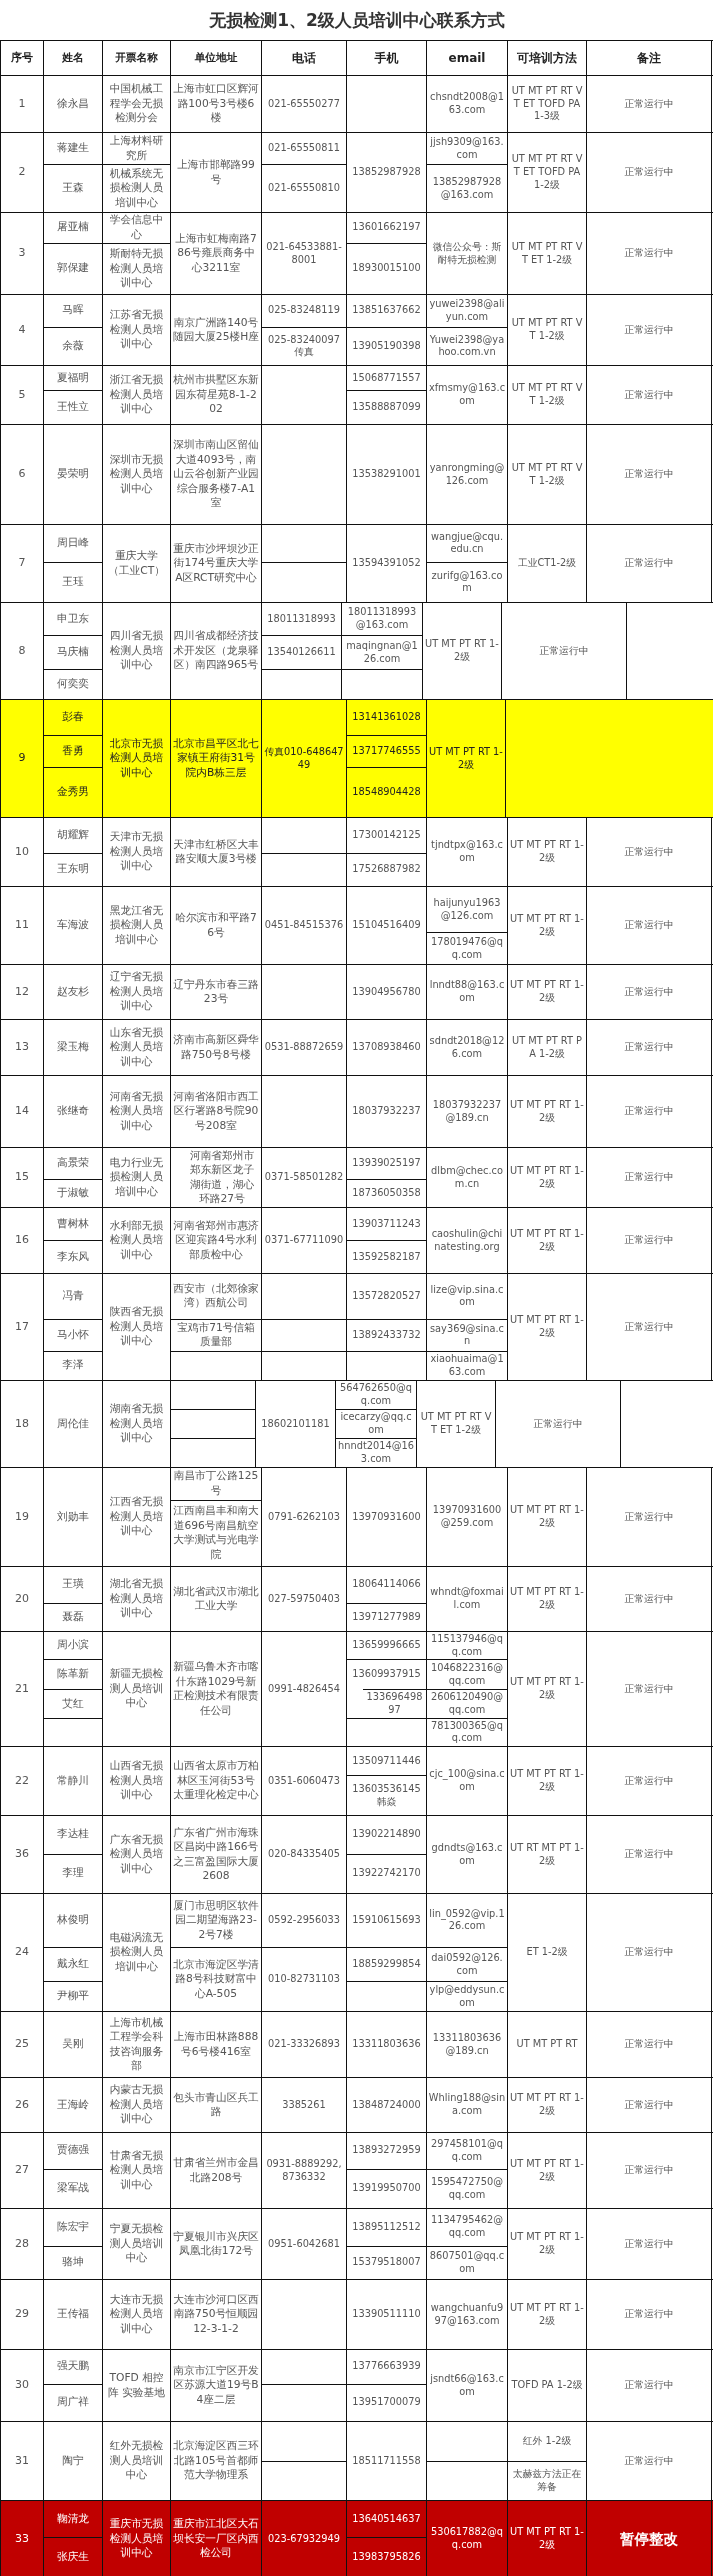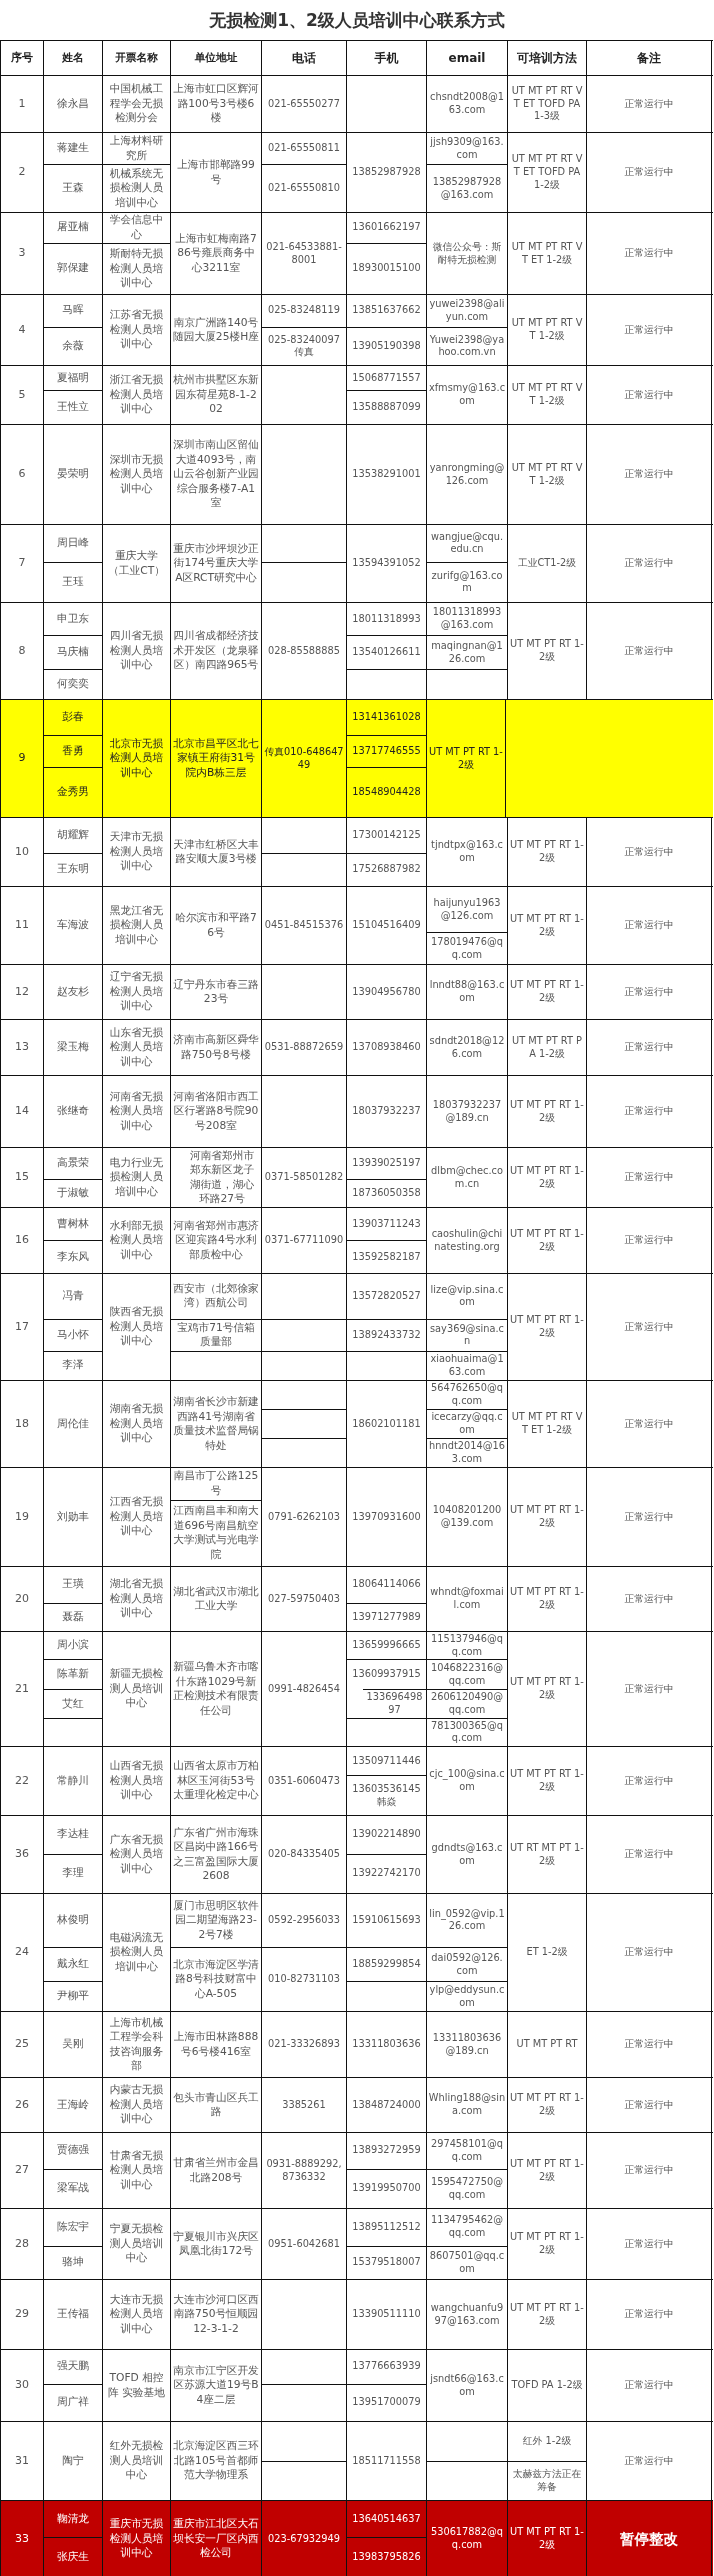--- a/index.html
+++ b/index.html
@@ -296,23 +296,20 @@
         <div class="sub" style="flex: 39 39 0px;">申卫东</div>
         <div class="sub" style="flex: 40 40 0px;">马庆楠</div>
         <div class="sub" style="flex: 35 35 0px;">何奕奕</div>
       </div>
       <div class="col c2">
         <div class="sub" style="flex: 1 1 0px;">四川省无损检测人员培训中心</div>
       </div>
       <div class="col c3">
         <div class="sub" style="flex: 1 1 0px;">四川省成都经济技术开发区（龙泉驿区）南四路965号</div>
       </div>
-      <div class="col c4">
-        <div class="sub" style="flex: 1 1 0px;">028-85588885</div>
-      </div>
       <div class="col c5">
         <div class="sub" style="flex: 39 39 0px;">18011318993</div>
         <div class="sub" style="flex: 40 40 0px;">13540126611</div>
         <div class="sub" style="flex: 35 35 0px;"></div>
       </div>
       <div class="col c6">
         <div class="sub" style="flex: 39 39 0px;">18011318993@163.com</div>
         <div class="sub" style="flex: 40 40 0px;">maqingnan@126.com</div>
         <div class="sub" style="flex: 35 35 0px;"></div>
       </div>
@@ -603,23 +600,20 @@
     <div class="row" style="height: 87px;">
       <div class="col c0">
         <div class="sub" style="flex: 1 1 0px;">18</div>
       </div>
       <div class="col c1">
         <div class="sub" style="flex: 1 1 0px;">周伦佳</div>
       </div>
       <div class="col c2">
         <div class="sub" style="flex: 1 1 0px;">湖南省无损检测人员培训中心</div>
       </div>
-      <div class="col c3">
-        <div class="sub" style="flex: 1 1 0px;">湖南省长沙市新建西路41号湖南省质量技术监督局锅特处</div>
-      </div>
       <div class="col c4">
         <div class="sub" style="flex: 34 34 0px;"></div>
         <div class="sub" style="flex: 34 34 0px;"></div>
         <div class="sub" style="flex: 34 34 0px;"></div>
       </div>
       <div class="col c5">
         <div class="sub" style="flex: 1 1 0px;">18602101181</div>
       </div>
       <div class="col c6">
         <div class="sub" style="flex: 34 34 0px;">564762650@qq.com</div>
@@ -647,21 +641,21 @@
         <div class="sub" style="flex: 38 38 0px;">南昌市丁公路125号</div>
         <div class="sub" style="flex: 78 78 0px;">江西南昌丰和南大道696号南昌航空大学测试与光电学院</div>
       </div>
       <div class="col c4">
         <div class="sub" style="flex: 1 1 0px;">0791-6262103</div>
       </div>
       <div class="col c5">
         <div class="sub" style="flex: 1 1 0px;">13970931600</div>
       </div>
       <div class="col c6">
-        <div class="sub" style="flex: 1 1 0px;">10408201200@139.com</div>
+        <div class="sub" style="flex: 1 1 0px;">13970931600@259.com</div>
       </div>
       <div class="col c7">
         <div class="sub" style="flex: 1 1 0px;">UT MT PT RT 1-2级</div>
       </div>
       <div class="col c8">
         <div class="sub" style="flex: 1 1 0px;">正常运行中</div>
       </div>
     </div>
     <div class="row" style="height: 65px;">
       <div class="col c0">

